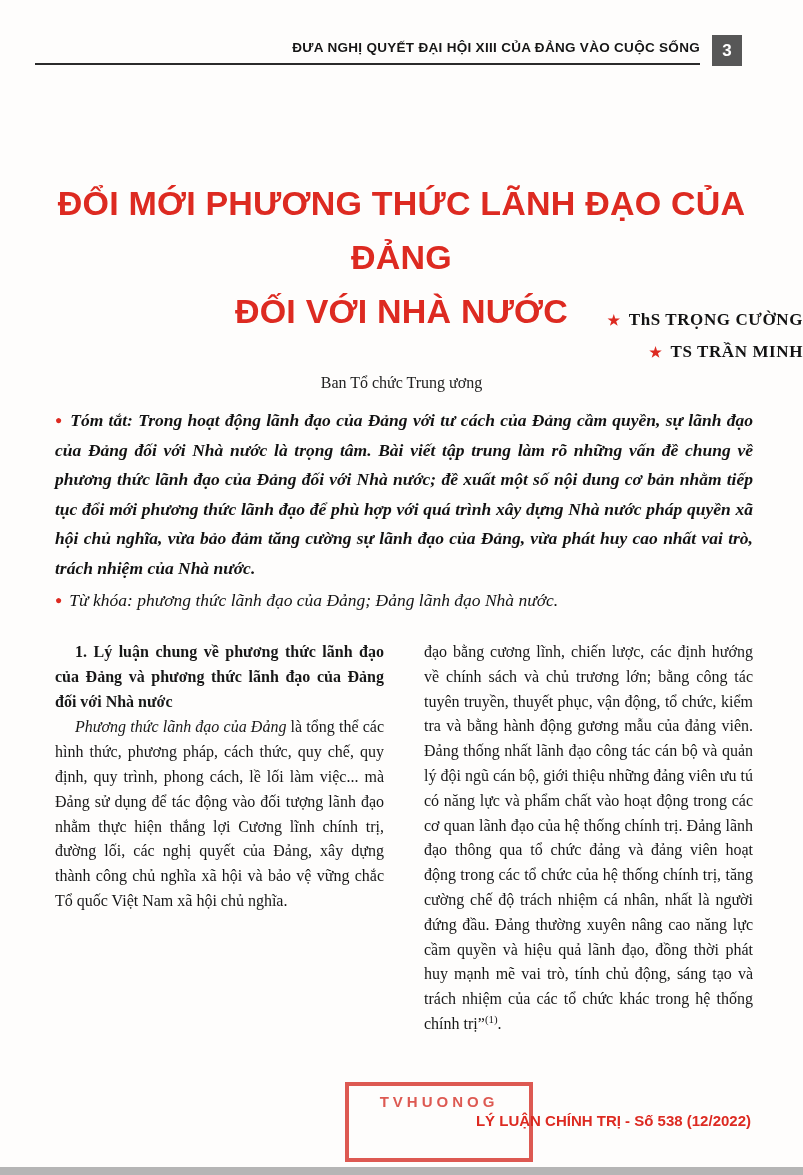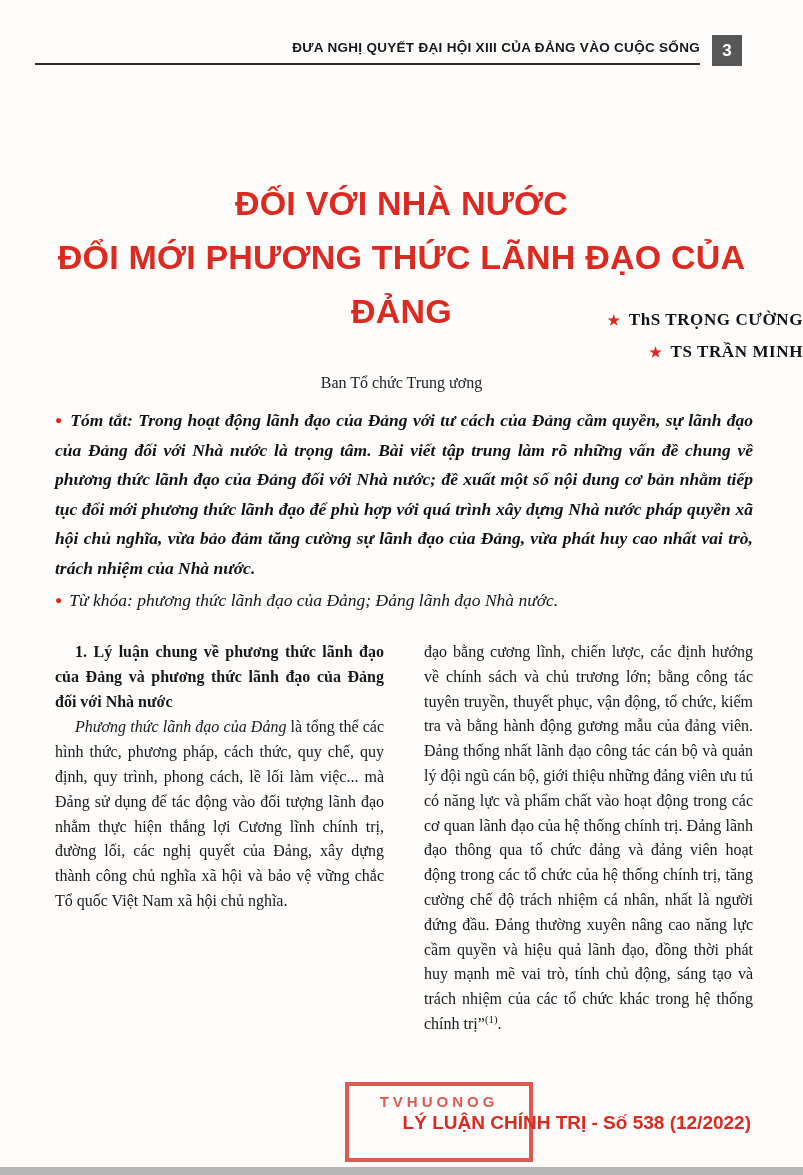--- a/index.html
+++ b/index.html
@@ -71,21 +71,21 @@
   }
   .col{width:334px;text-align:justify;font-size:16px;line-height:24.8px;color:#171717;}
   .body-heading{font-weight:bold;text-indent:20px;margin-bottom:1px;}
   .body-para{text-indent:20px;}
   .no-indent{text-indent:0;}
   sup.fn{vertical-align:super;font-size:.68em;line-height:0;}
   
   .footer-line{
     position:absolute;top:1112px;right:52px;
     font-family:"Liberation Sans",sans-serif;
-    font-weight:bold;font-size:19px;
+    font-weight:bold;font-size:15px;
     color:var(--color-accent);
   }
   
   .stamp{
     position:absolute;left:345px;top:1082px;width:188px;height:80px;
     border:4px solid var(--color-stamp);
     background:rgba(255,255,255,0.0);
   }
   .stamp-text{
     display:block;margin-top:7px;text-align:center;
@@ -103,22 +103,22 @@
 
 <div class="page">
 
   <div class="running-title">ĐƯA NGHỊ QUYẾT ĐẠI HỘI XIII CỦA ĐẢNG VÀO CUỘC SỐNG</div>
   <div class="header-rule"></div>
   <div class="page-number-box">
     <span>3</span>
   </div>
 
   <h1 class="article-title">
+    <span class="title-line">ĐỔI MỚI PHƯƠNG THỨC LÃNH ĐẠO CỦA ĐẢNG</span>
     <span class="title-line">ĐỐI VỚI NHÀ NƯỚC</span>
-    <span class="title-line">ĐỔI MỚI PHƯƠNG THỨC LÃNH ĐẠO CỦA ĐẢNG</span>
   </h1>
 
   <div class="authors">
     <div class="author">
       <span class="star">★</span><span>ThS TRỌNG CƯỜNG</span>
     </div>
     <div class="author">
       <span class="star">★</span><span>TS TRẦN MINH</span>
     </div>
     <div class="affiliation">Ban Tổ chức Trung ương</div>

